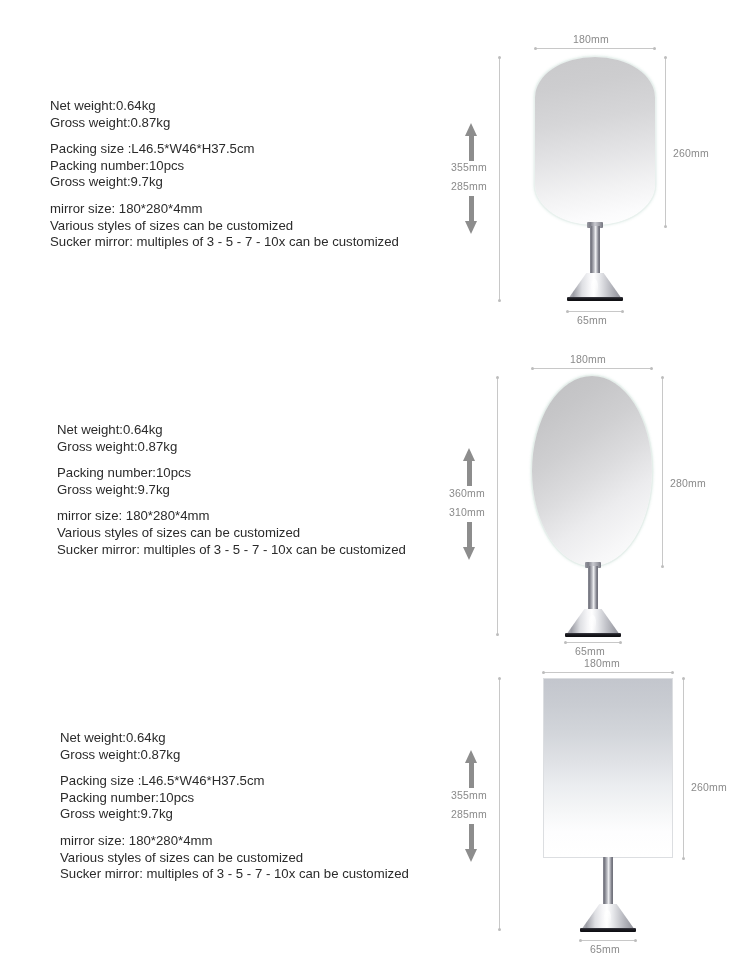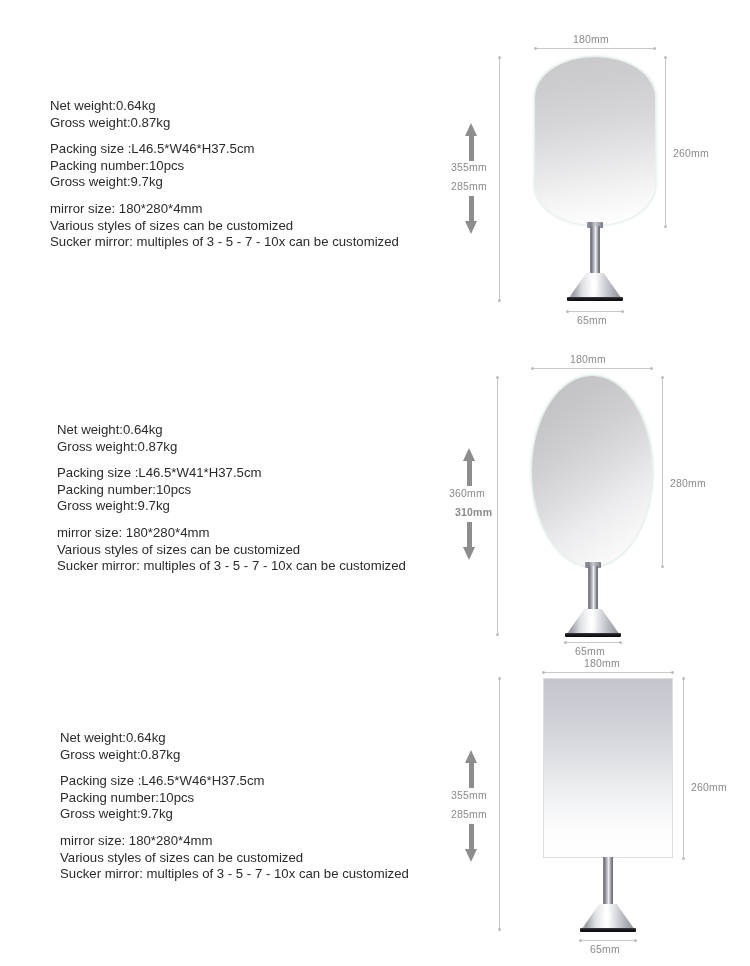--- a/index.html
+++ b/index.html
@@ -162,21 +162,20 @@
 
   </div>
 </div>
 
 <div class="section" id="sec1">
 
   <div class="spec-text" style="left:57px; top:82px;">
     <span class="ln">Net weight:0.64kg</span>
     <span class="ln">Gross weight:0.87kg</span>
     <span class="gap"></span>
-    <span class="ln">Packing size :L46.5*W41*H37.5cm</span>
     <span class="ln">Packing number:10pcs</span>
     <span class="ln">Gross weight:9.7kg</span>
     <span class="gap"></span>
     <span class="ln">mirror size: 180*280*4mm</span>
     <span class="ln">Various styles of sizes can be customized</span>
     <span class="ln">Sucker mirror: multiples of 3 - 5 - 7 - 10x can be customized</span>
   </div>
 
   <div class="diagram">
 
@@ -205,21 +204,21 @@
 
     <div class="dim-line-v" style="left:57px; top:37px; height:258px;"></div>
     <div class="tick" style="left:56px; top:36px;"></div>
     <div class="tick" style="left:56px; top:293px;"></div>
 
     <div class="arrow up" style="left:23px; top:108px; height:38px;">
       <div class="head"></div>
         <div class="shaft" style="height:27px;"></div>
     </div>
     <div class="dim-label" style="left:9px; top:147px;">360mm</div>
-    <div class="dim-label" style="left:15px; top:166px;font-weight:bold;">310mm</div>
+    <div class="dim-label" style="left:9px; top:166px;">310mm</div>
     <div class="arrow down" style="left:23px; top:182px; height:38px;">
       <div class="shaft" style="height:27px;"></div>
         <div class="head"></div>
     </div>
 
   </div>
 </div>
 
 <div class="section" id="sec2">
 

